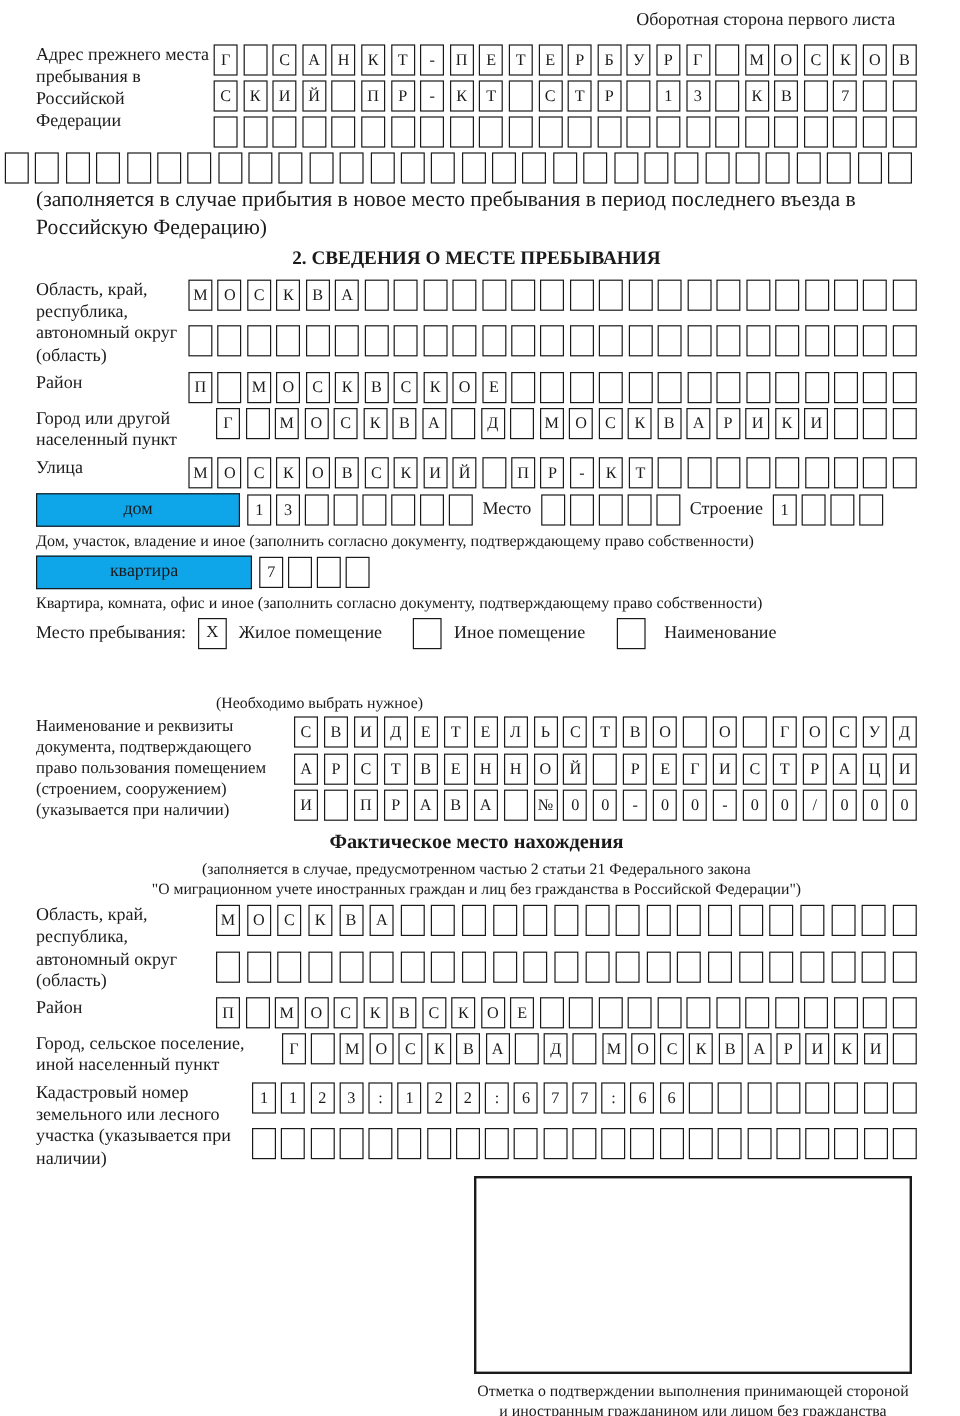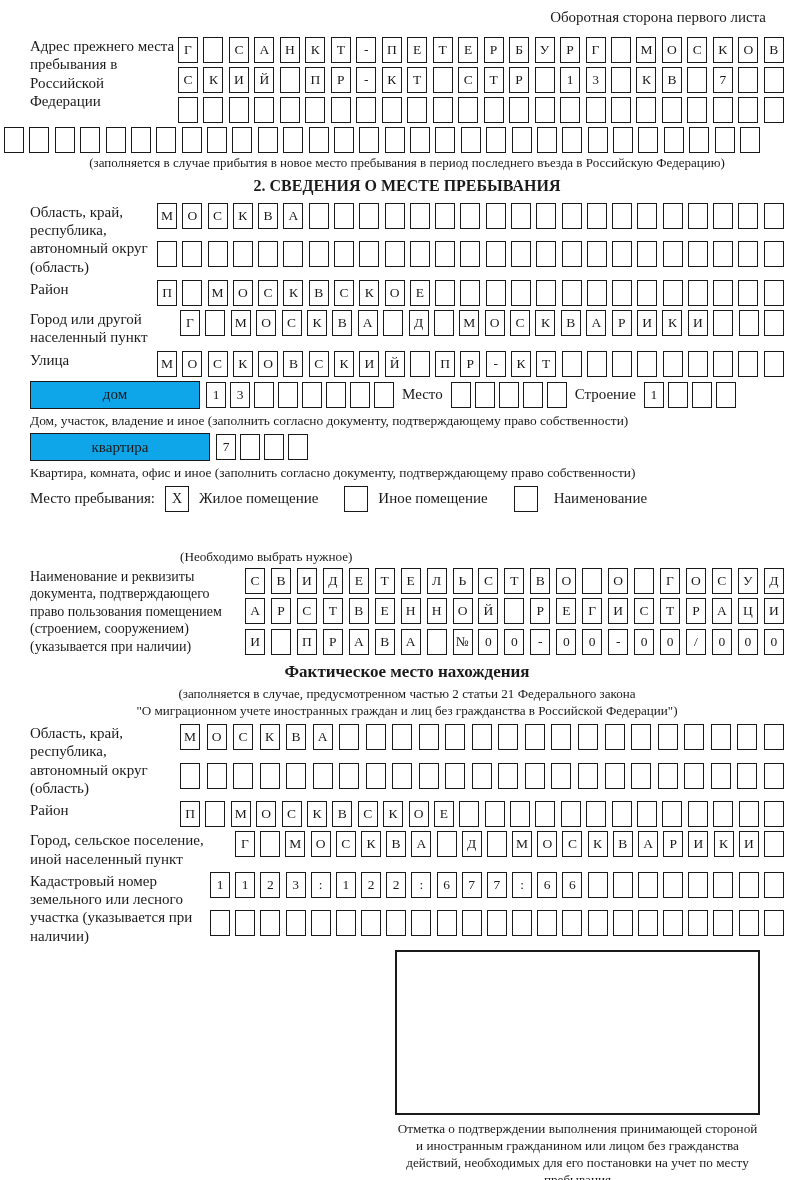--- a/index.html
+++ b/index.html
@@ -1,30 +1,30 @@
 <!DOCTYPE html>
 <html><head>
 <meta charset="utf-8">
 <style>
   html,body{margin:0;padding:0;background:#fff;}
-  .page{width:800px;height:1180px;box-sizing:border-box;padding:6px 16px 0 30px;
+  .page{width:800px;height:1180px;box-sizing:border-box;padding:6px 36px 0 30px;
         font-family:"Liberation Serif",serif;color:#1a1a1a;background:#fff;overflow:hidden;}
   .hdr{text-align:right;font-size:15px;padding-right:18px;margin-top:3px;}
   .row{display:flex;align-items:flex-start;margin-bottom:4px;}
   .lbl{font-size:15px;line-height:1.22;}
   .w148{flex:0 0 148px;}.w127{flex:0 0 127px;}.w150{flex:0 0 150px;}
   .w205{flex:0 0 205px;}.w180{flex:0 0 180px;}.w215{flex:0 0 215px;}
   .cells{flex:1;display:flex;justify-content:space-between;}
   .cell{flex:0 0 20px;width:20px;height:26px;box-sizing:border-box;border:1.6px solid #1a1a1a;
         display:flex;align-items:center;justify-content:center;font-size:13.5px;background:#fff;}
   .block{display:flex;margin-bottom:4px;}
   .block .rows{flex:1;display:flex;flex-direction:column;gap:4px;}
   .block .cells{width:100%;}
   .cells.full{flex:none;width:756px;margin-left:-26px;margin-top:1px;margin-bottom:2px;}
-  .caption{font-size:13px;text-align:center;margin:1px 0 3px;line-height:1.3;}
+  .caption{font-size:18px;text-align:left;margin:1px 0 3px;line-height:1.3;}
   .caption-left{font-size:13.4px;margin:0 0 4px;line-height:1.3;}
   .sec-title{font-size:16px;font-weight:bold;text-align:center;margin:5px 0 8px;}
   .sub-title{font-size:17px;font-weight:bold;text-align:center;margin:7px 0 3px;}
   .sub-cap{font-size:13.1px;text-align:center;margin:0;line-height:1.3;}
   .hrow{display:flex;align-items:center;margin-bottom:3px;}
   .wide-box{box-sizing:border-box;border:1.6px solid #1a1a1a;height:28px;display:flex;
             align-items:center;justify-content:center;font-size:15px;background:#0ea5e9;}
   .house-box{width:170px;}
   .apt-box{width:180px;}
   .inline-lbl{font-size:15px;margin:0 8px;white-space:nowrap;}

